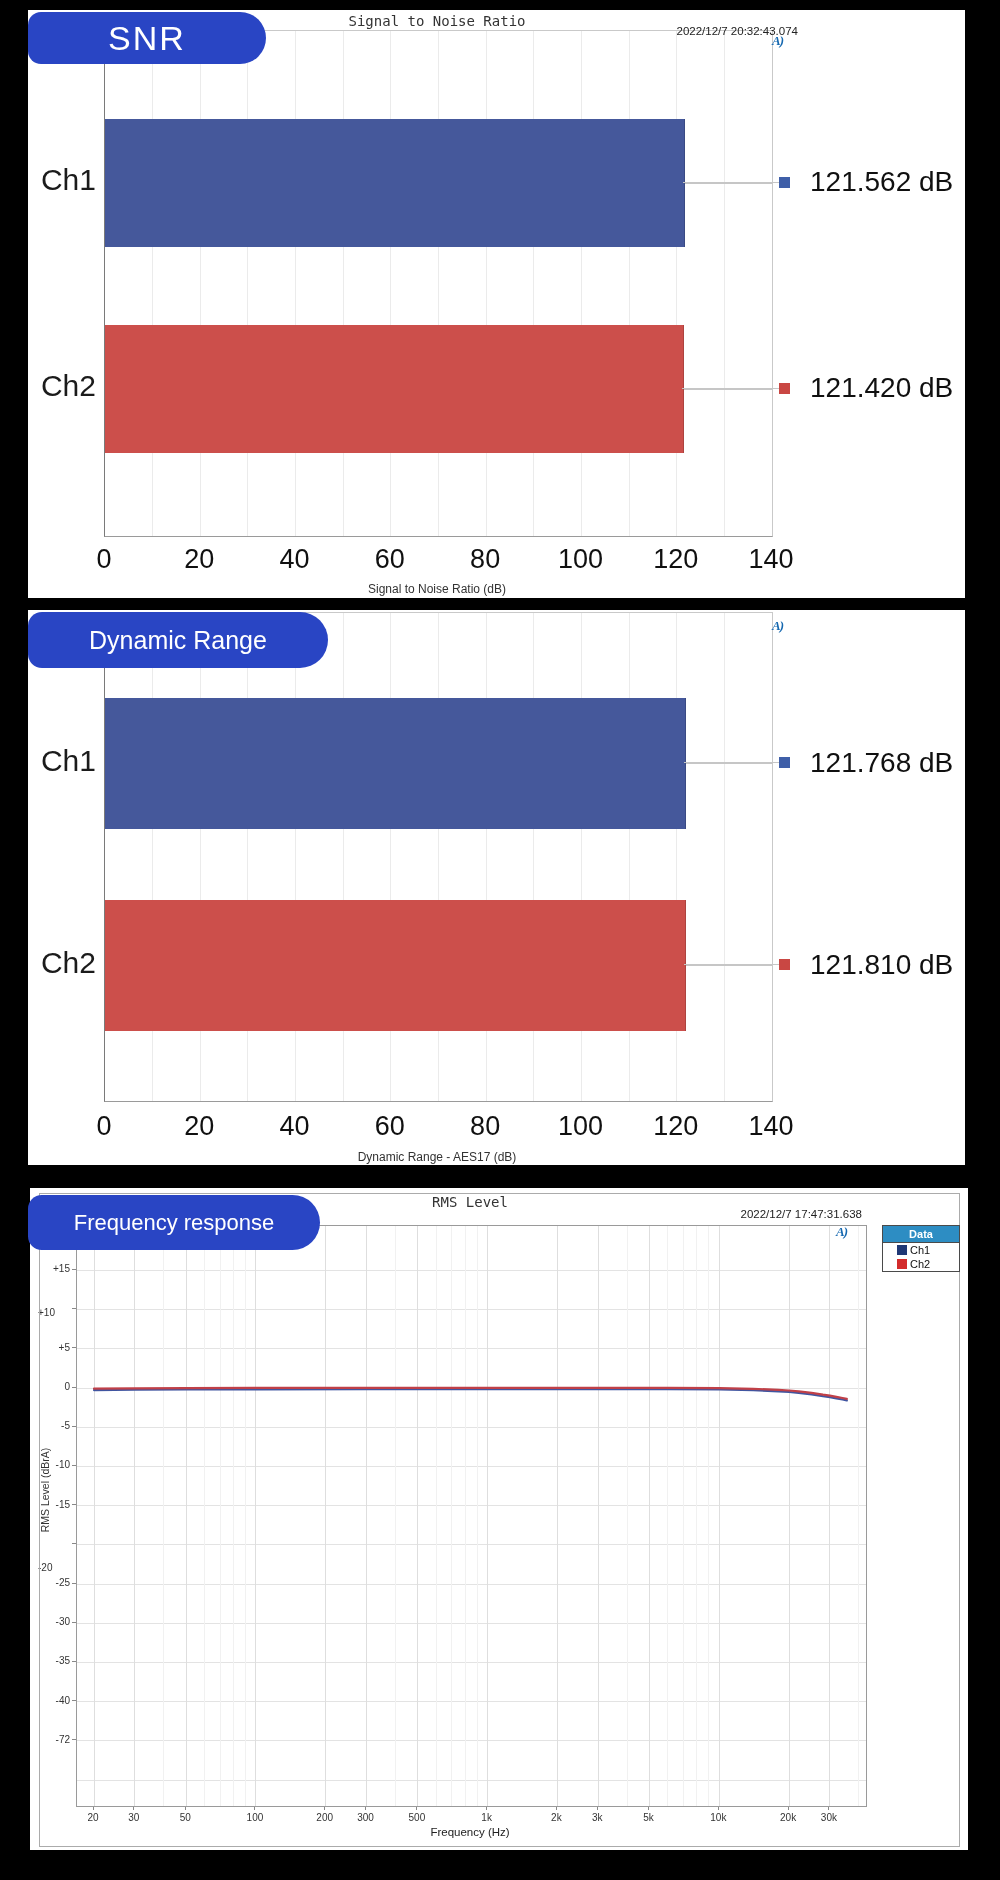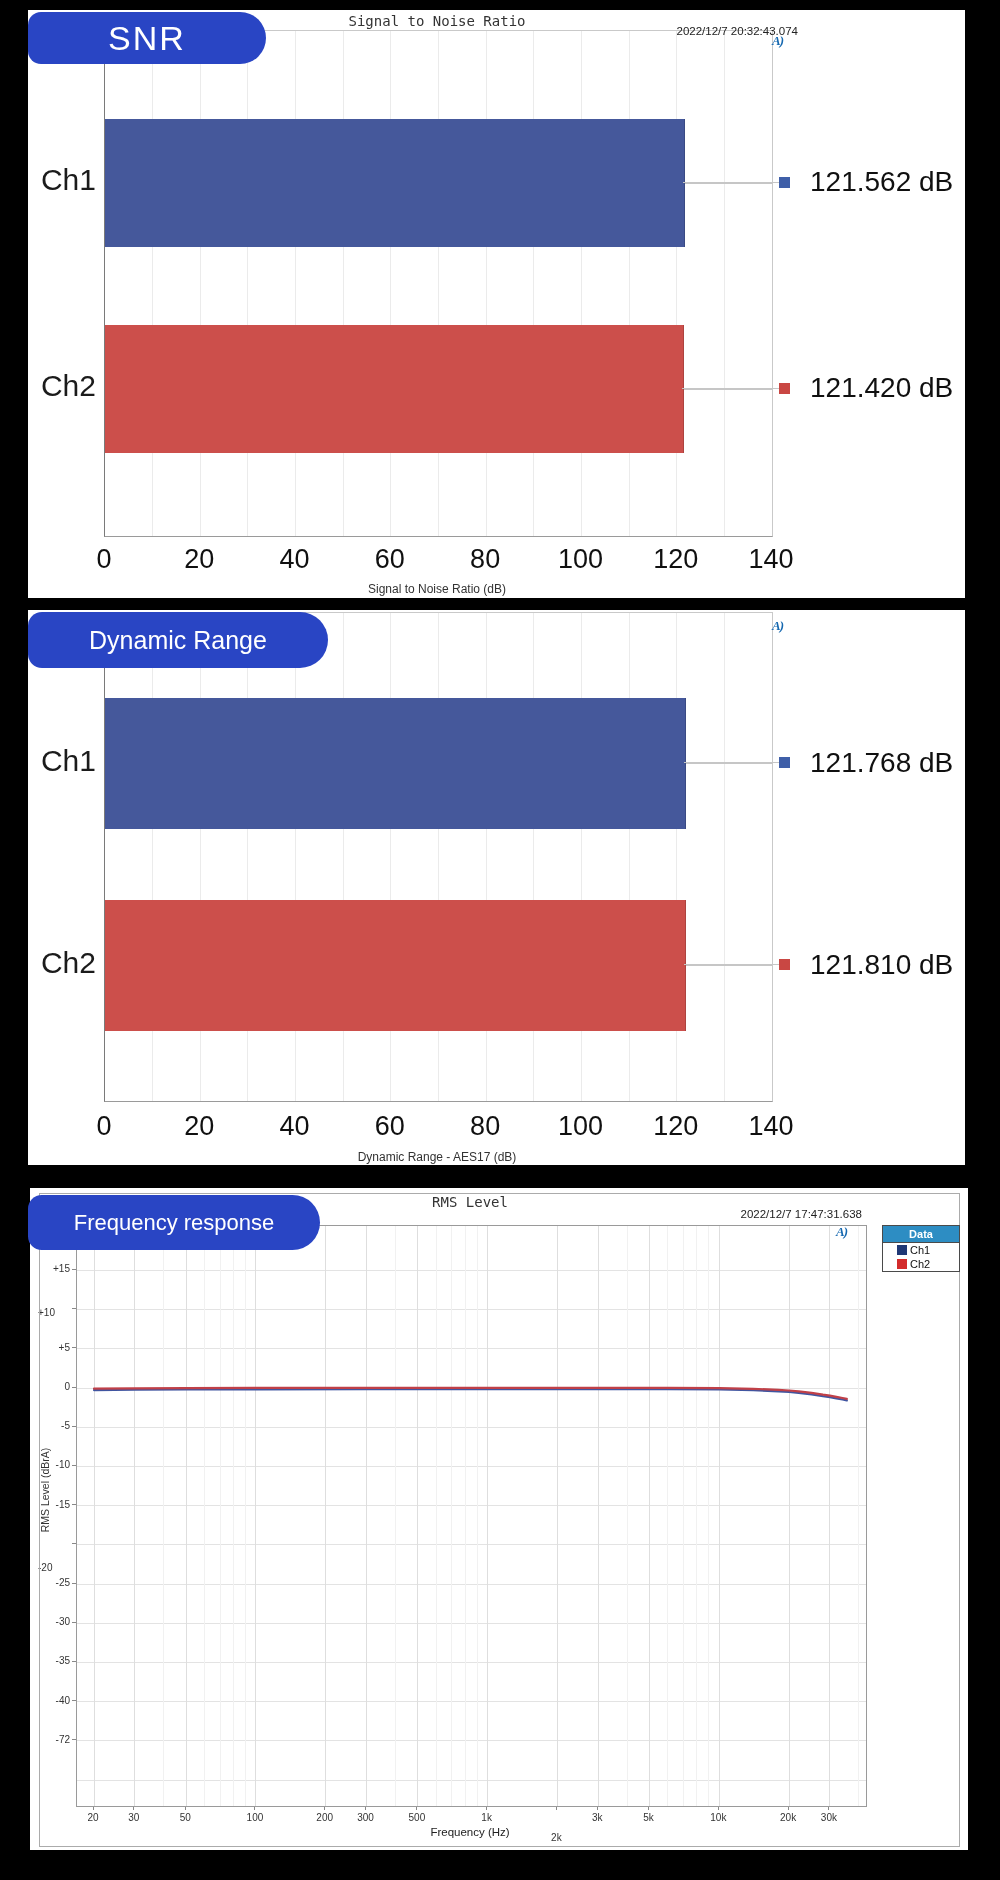--- a/index.html
+++ b/index.html
@@ -252,21 +252,21 @@
     <div class="sm-tick-label" style="position: absolute; left: 204.951px; top: 624px; width: 40px; text-align: center;">100</div>
     <div style="position: absolute; left: 294.2px; top: 618px; width: 1px; height: 4px; background: rgb(136, 136, 136);"></div>
     <div class="sm-tick-label" style="position: absolute; left: 274.7px; top: 624px; width: 40px; text-align: center;">200</div>
     <div style="position: absolute; left: 335px; top: 618px; width: 1px; height: 4px; background: rgb(136, 136, 136);"></div>
     <div class="sm-tick-label" style="position: absolute; left: 315.5px; top: 624px; width: 40px; text-align: center;">300</div>
     <div style="position: absolute; left: 386.403px; top: 618px; width: 1px; height: 4px; background: rgb(136, 136, 136);"></div>
     <div class="sm-tick-label" style="position: absolute; left: 366.903px; top: 624px; width: 40px; text-align: center;">500</div>
     <div style="position: absolute; left: 456.151px; top: 618px; width: 1px; height: 4px; background: rgb(136, 136, 136);"></div>
     <div class="sm-tick-label" style="position: absolute; left: 436.651px; top: 624px; width: 40px; text-align: center;">1k</div>
     <div style="position: absolute; left: 525.9px; top: 618px; width: 1px; height: 4px; background: rgb(136, 136, 136);"></div>
-    <div class="sm-tick-label" style="position: absolute; left: 506.4px; top: 624px; width: 40px; text-align: center; margin-top: 20px;">2k</div>
+    <div class="sm-tick-label" style="position: absolute; left: 506.4px; top: 624px; width: 40px; text-align: center;">2k</div>
     <div style="position: absolute; left: 566.7px; top: 618px; width: 1px; height: 4px; background: rgb(136, 136, 136);"></div>
     <div class="sm-tick-label" style="position: absolute; left: 547.2px; top: 624px; width: 40px; text-align: center;">3k</div>
     <div style="position: absolute; left: 618.103px; top: 618px; width: 1px; height: 4px; background: rgb(136, 136, 136);"></div>
     <div class="sm-tick-label" style="position: absolute; left: 598.603px; top: 624px; width: 40px; text-align: center;">5k</div>
     <div style="position: absolute; left: 687.851px; top: 618px; width: 1px; height: 4px; background: rgb(136, 136, 136);"></div>
     <div class="sm-tick-label" style="position: absolute; left: 668.351px; top: 624px; width: 40px; text-align: center;">10k</div>
     <div style="position: absolute; left: 757.6px; top: 618px; width: 1px; height: 4px; background: rgb(136, 136, 136);"></div>
     <div class="sm-tick-label" style="position: absolute; left: 738.1px; top: 624px; width: 40px; text-align: center;">20k</div>
     <div style="position: absolute; left: 798.4px; top: 618px; width: 1px; height: 4px; background: rgb(136, 136, 136);"></div>
     <div class="sm-tick-label" style="position: absolute; left: 778.9px; top: 624px; width: 40px; text-align: center;">30k</div>

